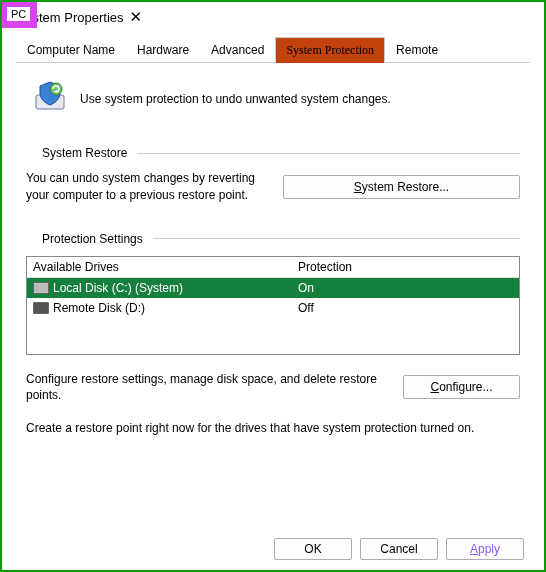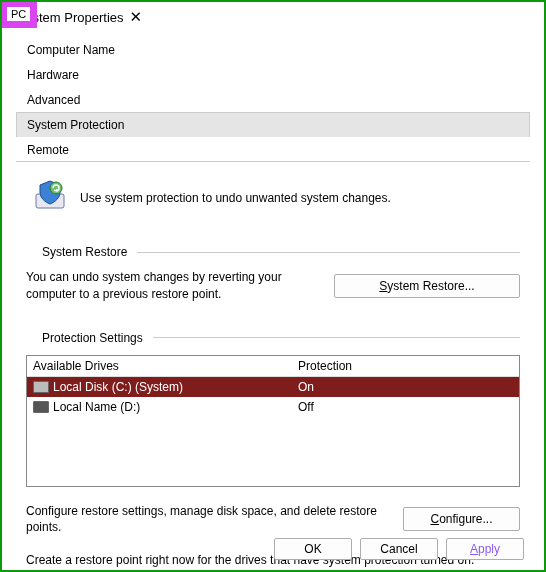--- a/index.html
+++ b/index.html
@@ -28,34 +28,34 @@
     display: flex;
     align-items: center;
     padding: 6px 10px 6px 24px;
     font-size: 13px;
   }
   .close-x { font-size: 15px; padding: 0 6px; cursor: pointer; }
   .tabs {
     display: flex;
     border-bottom: 1px solid #ccc;
     margin: 4px 14px 0 14px;
-    flex-direction: column;
   }
   .tab {
     padding: 5px 10px;
     font-size: 12px;
     cursor: pointer;
     border: 1px solid transparent;
     border-bottom: none;
     position: relative;
     top: 1px;
   }
   .tab.active {
     border-color: #ccc;
-    background: #e5e5e5;
+    background: #c2410c;
+    font-family: Liberation Serif, serif;
   }
   .pane { padding: 12px 24px; }
   .intro { display: flex; gap: 12px; align-items: center; margin-bottom: 24px; padding: 4px 6px; }
   .shield-icon svg { width: 36px; height: 36px; }
   .section-header {
     display: flex;
     align-items: center;
     gap: 10px;
     margin: 16px 0 10px 16px;
     font-size: 12px;
@@ -72,36 +72,36 @@
   .btn {
     border: 1px solid #adadad;
     background: #fdfdfd;
     padding: 4px 0;
     font-size: 12px;
     cursor: pointer;
     text-align: center;
     border-radius: 2px;
     font-family: inherit;
   }
-  .btn-wide { width: 186px; }
+  .btn-wide { width: 237px; }
   .btn-mid { width: 117px; }
   .drive-table {
     border: 1px solid #888;
     margin-top: 6px;
-    height: 132px;
+    height: 99px;
   }
   .drive-head, .drive-row {
     display: flex;
     padding: 3px 6px;
     font-size: 12px;
   }
   .drive-head { border-bottom: 1px solid #ddd; }
   .col-drive { flex: 0 0 265px; display: flex; align-items: center; gap: 4px; }
   .col-prot { flex: 1; }
-  .drive-row.selected { background: #7f1d1d; color: #fff; }
+  .drive-row.selected { background: #15803d; color: #fff; }
   .disk-icon {
     display: inline-flex;
     width: 16px; height: 12px;
     background: #bbb;
     border: 1px solid #666;
     border-radius: 1px;
   }
   .disk-icon.dark { background: #555; }
   .action-row {
     display: flex;
@@ -182,21 +182,21 @@
     <div class="drive-row selected">
       <div class="col-drive">
         <span class="disk-icon"></span>
         <span>Local Disk (C:) (System)</span>
       </div>
       <div class="col-prot">On</div>
     </div>
     <div class="drive-row">
       <div class="col-drive">
         <span class="disk-icon dark"></span>
-        <span>Local Name (D:)</span>
+        <span>Remote Disk (D:)</span>
       </div>
       <div class="col-prot">Off</div>
     </div>
   </div>
 
   <div class="action-row">
     <div class="txt">Configure restore settings, manage disk space, and delete restore points.</div>
     <button class="btn btn-mid uline">Configure...</button>
   </div>
 

